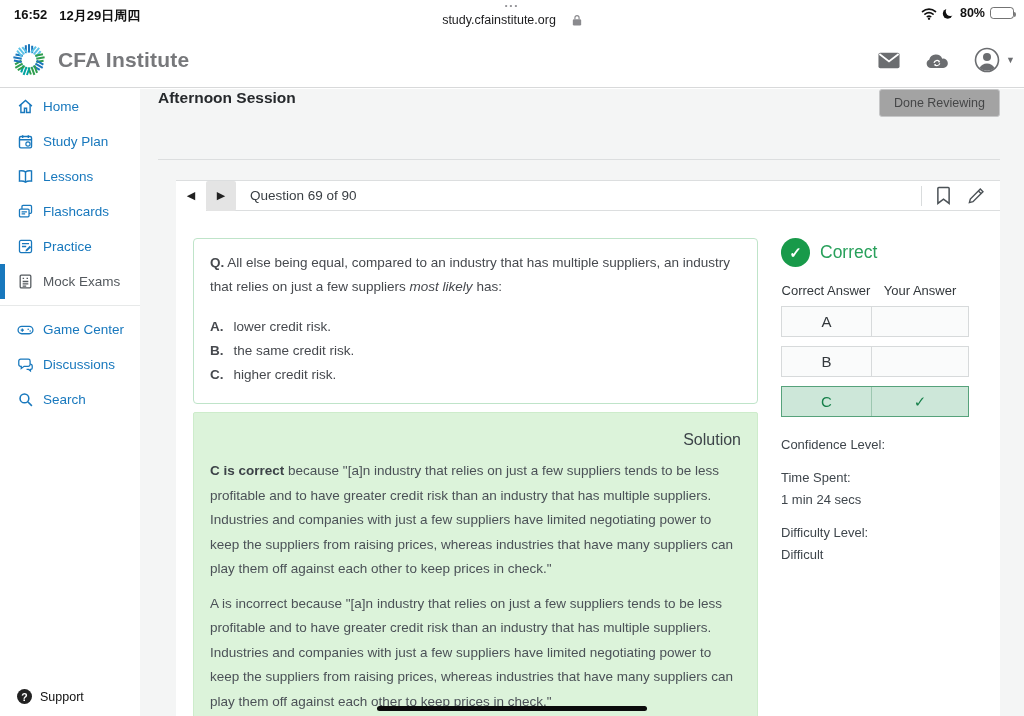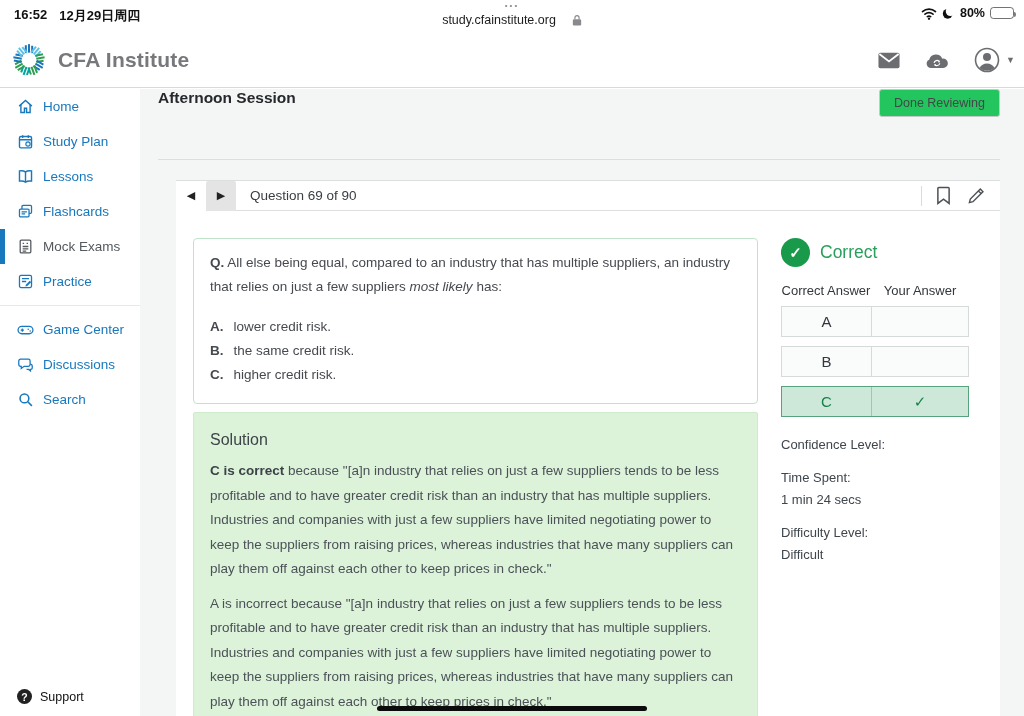--- a/index.html
+++ b/index.html
@@ -35,39 +35,39 @@
   .nav-item.active { color:#54595e; }
   .nav-item.active:before { content:""; position:absolute; left:0; top:0; bottom:0; width:5px; background:#1878bd; }
   .nav-sep { border-bottom:1px solid #e7e9e9; margin:6px 0 6px 0; }
   .support { position:absolute; left:17px; bottom:12px; display:flex; align-items:center; gap:8px; font-size:12.5px; color:#111; cursor:pointer; }
   .support .q-circle { width:15px; height:15px; border-radius:50%; background:#222; color:#fff; font-size:10.5px; font-weight:700; display:flex; align-items:center; justify-content:center; }
 
   
   .main { position:absolute; top:89px; left:140px; right:0; bottom:0; background:#f4f5f5; padding:0 24px 0 18px; }
   .titlerow { display:flex; align-items:flex-start; height:71px; border-bottom:1px solid #dcdedf; }
   .page-title { font-size:15.5px; font-weight:700; color:#26292c; }
-  .done-btn { margin-left:auto; font-family:inherit; font-size:12.5px; color:#454647; background:#22c55e; border:1px solid #c6c7c8; border-radius:3px; padding:6px 14px; cursor:pointer; }
+  .done-btn { margin-left:auto; font-family:inherit; font-size:12.5px; color:#454647; background:#a3a3a3; border:1px solid #c6c7c8; border-radius:3px; padding:6px 14px; cursor:pointer; }
 
   .card { margin:20px 0 0 18px; background:#fff; min-height:520px; }
   .qnav { height:31px; display:flex; align-items:center; border-top:1px solid #dcdedf; border-bottom:1px solid #dcdedf; background:#fff; }
   .qnav-btn { width:30px; height:30px; display:flex; align-items:center; justify-content:center; font-size:11px; color:#222; cursor:pointer; background:#fff; border:none; }
   .qnav-btn.next { background:#e4e4e4; border-radius:2px; }
   .qnav-label { margin-left:14px; font-size:13.5px; color:#393e43; }
   .qnav-right { margin-left:auto; display:flex; align-items:center; gap:16px; padding:0 14px 0 0; border-left:1px solid #d9dcdd; height:20px; padding-left:14px; color:#4b5156; }
   .qnav-right svg { display:block; cursor:pointer; }
 
   .content { display:flex; padding:27px 0 0 17px; align-items:flex-start; }
   .left-col { width:565px; }
   .question-box { background:#fff; border:1px solid #bfe4c9; border-radius:4px; padding:12px 16px 16px 16px; font-size:13.5px; color:#46494e; line-height:24px; }
   .q-prefix { font-weight:700; }
   .q-options { margin-top:16px; }
   .q-opt { display:flex; gap:10px; line-height:24px; }
   .q-opt .letter { font-weight:700; }
   .solution-box { margin-top:8px; background:#dcf3da; border:1px solid #cdeccb; border-radius:2px; padding:18px 16px 24px 16px; min-height:320px; }
-  .solution-title { font-size:16px; color:#3d4449; font-weight:400; margin-bottom:10px; }
+  .solution-title { font-size:16px; color:#3d4449; font-weight:400; margin-bottom:10px;text-align:right; }
   .sol-p { font-size:13.5px; color:#4b5157; line-height:24.5px; margin-top:10px; }
   .sol-p b { color:#3c4247; }
 
   .right-col { width:188px; margin-left:23px; }
   .result-head { display:flex; align-items:center; gap:10px; }
   .check-circle { width:29px; height:29px; border-radius:50%; background:#189a4a; color:#fff; display:flex; align-items:center; justify-content:center; font-size:15px; font-weight:700; }
   .result-label { font-size:17.5px; color:#28a05b; }
   .ans-table { margin-top:16px; }
   .ans-cols { display:flex; font-size:13px; color:#33383c; text-align:center; margin-bottom:8px; }
   .ans-cols .c1 { width:90px; }
@@ -219,35 +219,35 @@
       <span>Lessons</span>
     </div>
     <div class="nav-item">
       <svg class="ni-icon" width="17" height="17" viewBox="0 0 24 24" fill="none" stroke="currentColor" stroke-width="1.8">
           <rect x="7" y="3.5" width="13.5" height="11" rx="1.5"></rect>
           <rect x="3.5" y="8.5" width="13.5" height="11" rx="1.5" fill="#fff"></rect>
           <path d="M6.5 12.5h7.5M6.5 15.5h5"></path>
         </svg>
       <span>Flashcards</span>
     </div>
+    <div class="nav-item">
+      <svg class="ni-icon" width="17" height="17" viewBox="0 0 24 24" fill="none" stroke="currentColor" stroke-width="1.8">
+          <rect x="3.5" y="3.5" width="17" height="17" rx="2"></rect>
+          <path d="M7 8h10M7 12h6"></path>
+          <path d="M12.5 16.5l5.5-5.5 2 2-5.5 5.5-2.6.6z" fill="currentColor" stroke="none"></path>
+        </svg>
+      <span>Practice</span>
+    </div>
     <div class="nav-item active">
       <svg class="ni-icon" width="17" height="17" viewBox="0 0 24 24" fill="none" stroke="currentColor" stroke-width="1.8">
           <rect x="4.5" y="3" width="15" height="18" rx="1.5"></rect>
           <path d="M8 7.5h3M13.5 7.5h3" stroke-dasharray="2 1.4"></path>
           <path d="M8 12h8M8 15.5h8M8 18.5h5"></path>
         </svg>
       <span>Mock Exams</span>
-    </div>
-    <div class="nav-item">
-      <svg class="ni-icon" width="17" height="17" viewBox="0 0 24 24" fill="none" stroke="currentColor" stroke-width="1.8">
-          <rect x="3.5" y="3.5" width="17" height="17" rx="2"></rect>
-          <path d="M7 8h10M7 12h6"></path>
-          <path d="M12.5 16.5l5.5-5.5 2 2-5.5 5.5-2.6.6z" fill="currentColor" stroke="none"></path>
-        </svg>
-      <span>Practice</span>
     </div>
     <div class="nav-sep"></div>
     <div class="nav-item">
       <svg class="ni-icon" width="17" height="17" viewBox="0 0 24 24" fill="none" stroke="currentColor" stroke-width="1.8">
           <rect x="1.5" y="7.5" width="21" height="10.5" rx="5.2"></rect>
           <path d="M7.5 10.5v4.5M5.2 12.8h4.6"></path>
           <circle cx="15.8" cy="11.6" r="1.1" fill="currentColor" stroke="none"></circle>
           <circle cx="18.6" cy="14.2" r="1.1" fill="currentColor" stroke="none"></circle>
         </svg>
       <span>Game Center</span>

